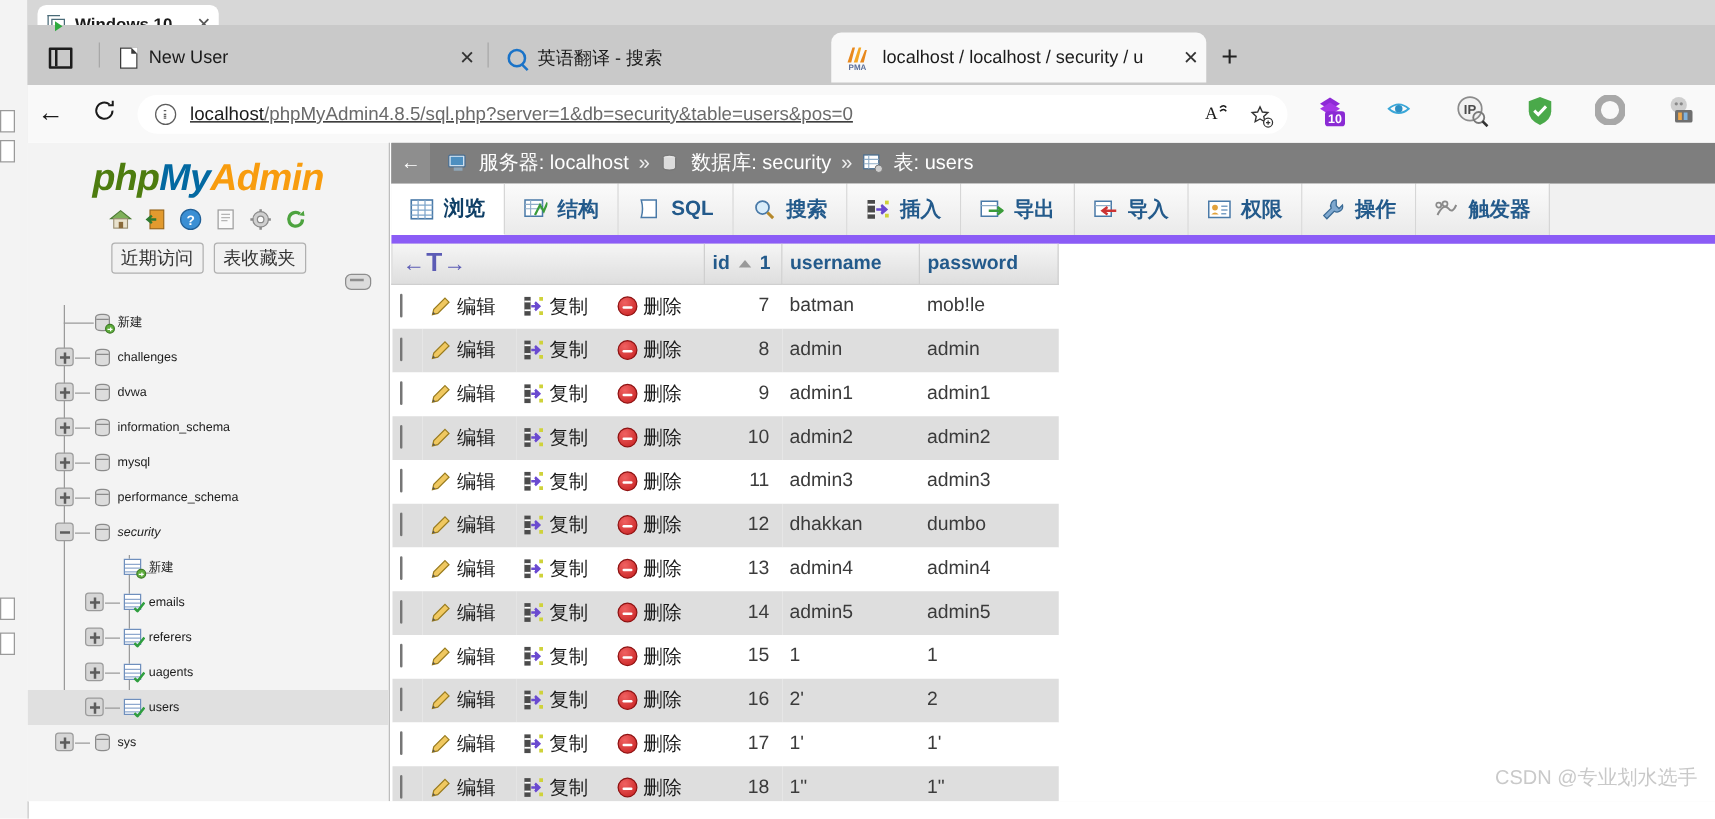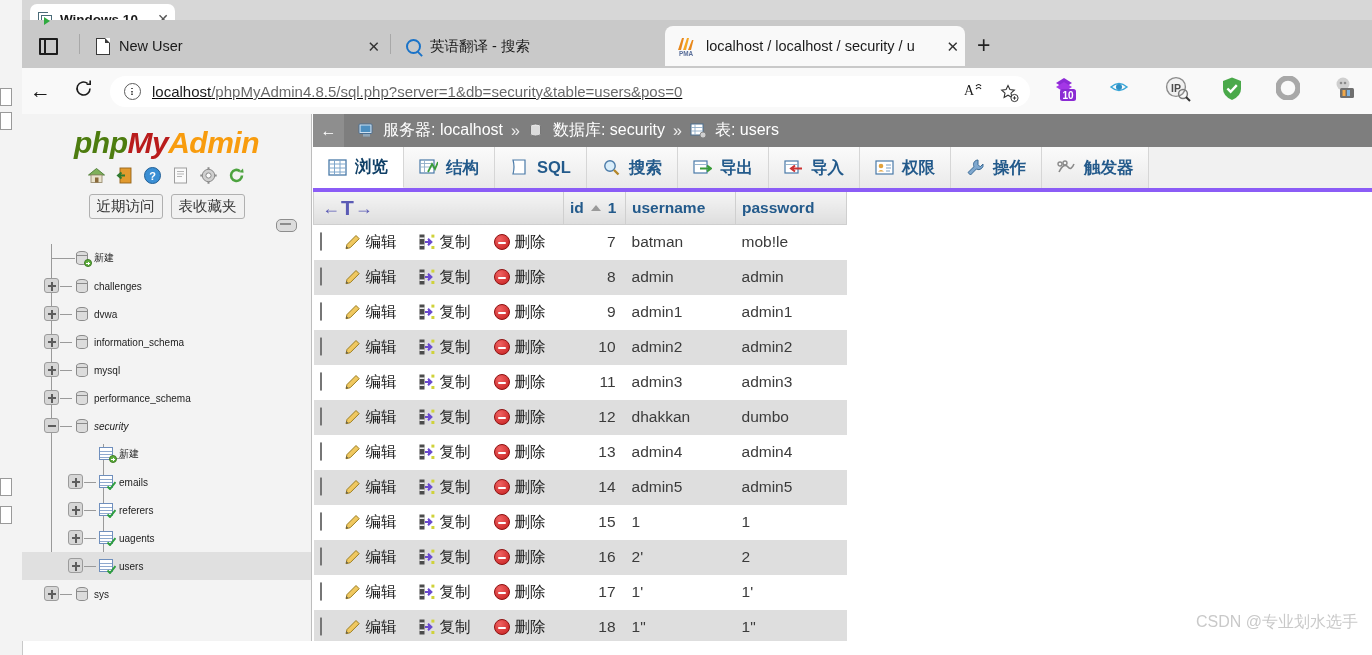--- a/index.html
+++ b/index.html
@@ -88,21 +88,21 @@
   .page{position:absolute;left:0;top:94px;width:1350px;height:527px;background:#fff;overflow:hidden;}
 
   
   .navpanel{
     position:absolute;left:0;top:0;width:290px;height:527px;
     background:#f3f3f3;border-right:1px solid #bdbdbd;box-sizing:border-box;overflow:hidden;
   }
   .pma-logo{text-align:center;padding-top:12px;font-size:30px;font-style:italic;font-weight:bold;letter-spacing:-0.5px;}
   .pma-logo .php{color:#4d7c0f;}
   .pma-logo .admin{color:#f89c0e;}
-  .pma-logo .my2{color:#b91c1c;text-align:center;}
+  .pma-logo .my2{color:#0369a1;text-align:center;}
   .navicons{display:flex;justify-content:center;gap:9px;margin-top:6px;}
   .navicons .ni{width:19px;height:19px;position:relative;cursor:pointer;}
   .navpills{display:flex;justify-content:center;gap:8px;margin-top:9px;}
   .pill{
     border:1px solid #b0b0b0;border-radius:3px;background:#f1f1f1;
     font-size:14.5px;color:#333;padding:2px 7px;cursor:pointer;
   }
   .nav-misc{position:absolute;right:14px;top:105px;width:19px;height:11px;border:1.4px solid #8d8d8d;border-radius:5px;background:#dcdcdc;}
   .nav-misc:after{content:"";position:absolute;left:3px;top:3px;width:11px;height:2px;background:#8d8d8d;}
 
@@ -127,21 +127,21 @@
   .hline{position:absolute;background:#9a9a9a;height:1px;}
 
   
   .main{position:absolute;left:291px;top:0;width:1059px;height:527px;background:#fff;overflow:hidden;}
   .crumbbar{position:relative;height:33px;background:#7e7e7e;display:flex;align-items:center;}
   .crumb-back{width:31px;height:33px;background:#8e8e8e;display:flex;align-items:center;justify-content:center;color:#fff;font-size:16px;cursor:pointer;}
   .crumbs{display:flex;align-items:center;gap:6px;padding-left:14px;color:#fff;font-size:16px;white-space:nowrap;}
   .crumbs .sep{padding:0 2px;color:#efefef;}
   .mini{width:17px;height:15px;position:relative;display:inline-block;vertical-align:-2px;margin-right:2px;}
 
-  .tabsrow{position:relative;height:41px;background:#f1f1f1;border-bottom:4px solid #8b5cf6;display:flex;align-items:stretch;}
+  .tabsrow{position:relative;height:41px;background:#f1f1f1;border-bottom:7px solid #8b5cf6;display:flex;align-items:stretch;}
   .ptab{
     display:flex;align-items:center;gap:8px;padding:0 15px;cursor:pointer;
     border-right:1px solid #d6d6d6;box-sizing:border-box;
     background:linear-gradient(#fbfbfb,#eaeaea);
     font-size:16.5px;color:#235a8b;font-weight:bold;
   }
   .ptab.active{background:#fff;color:#0f3f66;border-bottom:1px solid #fff;}
   .ptab .ic{width:19px;height:17px;position:relative;flex:none;}
 
   .tblwrap{position:relative;padding:0;}
@@ -563,20 +563,33 @@
               <svg width="19" height="17" viewBox="0 0 19 17">
                   <circle cx="8" cy="7" r="5.2" fill="#d9edfa" stroke="#4a7aa8" stroke-width="1.4"></circle>
                   <path d="M12 11 l4.5 4.5" stroke="#b5882a" stroke-width="2.4"></path>
                 </svg>
             </span>
             <span>搜索</span>
           </div>
           <div class="ptab">
             <span class="ic">
               <svg width="19" height="17" viewBox="0 0 19 17">
+                  <rect x="1" y="1" width="6" height="15" fill="#4a4a4a"></rect>
+                  <rect x="1" y="4" width="6" height="1.5" fill="#fff"></rect>
+                  <rect x="1" y="11" width="6" height="1.5" fill="#fff"></rect>
+                  <path d="M8 8.5 h7 M12 5 l4 3.5 l-4 3.5" fill="#6a4ad0" stroke="#6a4ad0" stroke-width="2"></path>
+                  <rect x="15" y="1.5" width="3" height="3" fill="#cfd23a"></rect>
+                  <rect x="15" y="12" width="3" height="3" fill="#cfd23a"></rect>
+                </svg>
+            </span>
+            <span>插入</span>
+          </div>
+          <div class="ptab">
+            <span class="ic">
+              <svg width="19" height="17" viewBox="0 0 19 17">
                   <rect x="1" y="2" width="13" height="12" fill="#fff" stroke="#4a7aa8" stroke-width="1.2"></rect>
                   <path d="M1 5.5 h13" stroke="#8fadc8" stroke-width="0.9"></path>
                   <path d="M7 9.5 h10 M14 6.5 l4 3 l-4 3" fill="none" stroke="#3a9c3a" stroke-width="2"></path>
                 </svg>
             </span>
             <span>导出</span>
           </div>
           <div class="ptab">
             <span class="ic">
               <svg width="19" height="17" viewBox="0 0 19 17">

